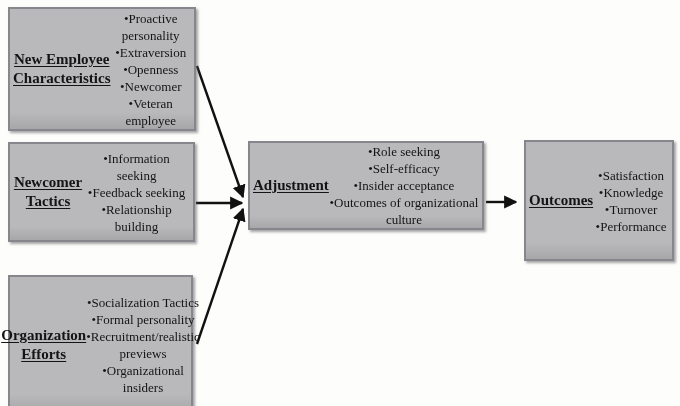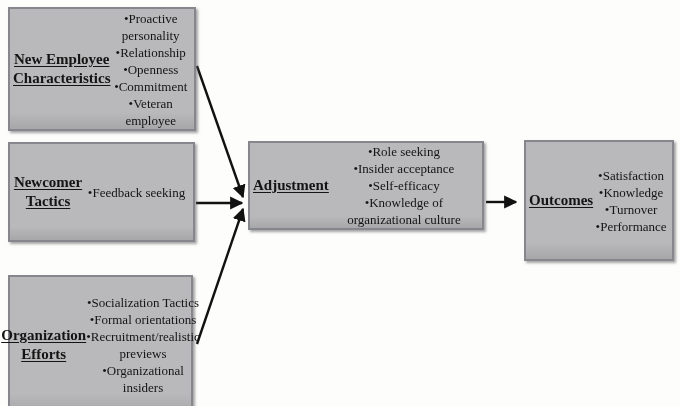--- a/index.html
+++ b/index.html
@@ -76,51 +76,53 @@
     <line x1="197" y1="66" x2="243" y2="197" marker-end="url(#ah)"></line>
     <line x1="196" y1="203" x2="242" y2="203" marker-end="url(#ah)"></line>
     <line x1="197" y1="344" x2="243" y2="209" marker-end="url(#ah)"></line>
     <line x1="486" y1="202" x2="516" y2="202" marker-end="url(#ah)"></line>
   </svg>
 
   <div class="box" id="box-1">
     <div class="title">New Employee Characteristics</div>
     <div class="items">
         <div class="item">•Proactive personality</div>
-        <div class="item">•Relationship</div>
+        <div class="item">•Extraversion</div>
         <div class="item">•Openness</div>
-        <div class="item">•Commitment</div>
+        <div class="item">•Newcomer</div>
         <div class="item">•Veteran employee</div>
       </div>
   </div>
 
   <div class="box" id="box-2">
     <div class="title">Newcomer Tactics</div>
     <div class="items">
+        <div class="item">•Information seeking</div>
         <div class="item">•Feedback seeking</div>
+        <div class="item">•Relationship building</div>
       </div>
   </div>
 
   <div class="box" id="box-3">
     <div class="title">Organization Efforts</div>
     <div class="items">
         <div class="item">•Socialization Tactics</div>
-        <div class="item">•Formal orientations</div>
+        <div class="item">•Formal personality</div>
         <div class="item">•Recruitment/realistic previews</div>
         <div class="item">•Organizational insiders</div>
       </div>
   </div>
 
   <div class="box" id="box-4">
     <div class="title">Adjustment</div>
     <div class="items">
         <div class="item">•Role seeking</div>
+        <div class="item">•Self-efficacy</div>
         <div class="item">•Insider acceptance</div>
-        <div class="item">•Self-efficacy</div>
-        <div class="item">•Knowledge of organizational culture</div>
+        <div class="item">•Outcomes of organizational culture</div>
       </div>
   </div>
 
   <div class="box" id="box-5">
     <div class="title">Outcomes</div>
     <div class="items">
         <div class="item">•Satisfaction</div>
         <div class="item">•Knowledge</div>
         <div class="item">•Turnover</div>
         <div class="item">•Performance</div>

